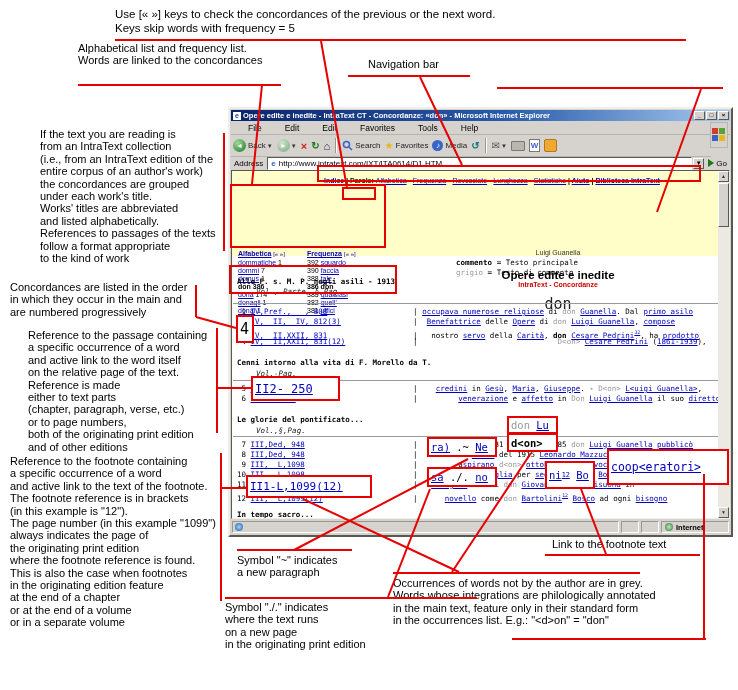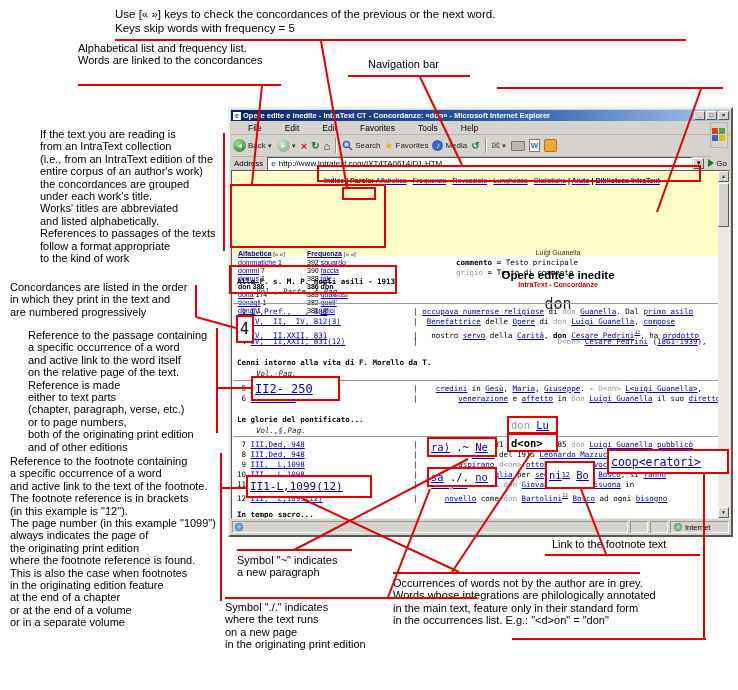--- a/index.html
+++ b/index.html
@@ -88,21 +88,21 @@
 (i.e., from an IntraText edition of the
 entire corpus of an author's work)
 the concordances are grouped
 under each work's title.
 Works' titles are abbreviated
 and listed alphabetically.
 References to passages of the texts
 follow a format appropriate
 to the kind of work</div>
   <div class="ann" style="left:10px;top:281px;">Concordances are listed in the order
-in which they print in the text and
+in which they occur in the main and
 are numbered progressively</div>
   <div class="ann" style="left:28px;top:329px;">Reference to the passage containing
 a specific occurrence of a word
 and active link to the word itself
 on the relative page of the text.
 Reference is made
 either to text parts
 (chapter, paragraph, verse, etc.)
 or to page numbers,
 both of the originating print edition
@@ -291,41 +291,41 @@
         <div class="sbtn" style="bottom:0;">▼</div>
       </div>
     </div>
 
     <div class="statusbar">
       <span class="spane" style="flex:1;">
         <span style="width:8px;height:8px;border-radius:50%;background:radial-gradient(#9fd7ff,#1c5aa0);margin-left:2px;"></span>
       </span>
       <span class="spane" style="width:18px;"></span>
       <span class="spane" style="width:18px;"></span>
-      <span class="spane" style="width:59px;">
+      <span class="spane" style="width:68px;font-weight:bold;">
         <span style="width:8px;height:8px;border-radius:50%;background:radial-gradient(#bfe7bf,#2a7a3a);margin:0 3px;"></span>
         <span>Internet</span>
       </span>
     </div>
   </div>
 
   <div class="rbox" style="left:317px;top:165px;width:384px;height:17px;"></div>
   <div class="rbox" style="left:230px;top:184px;width:156px;height:64px;"></div>
   <div class="rbox" style="left:342px;top:187px;width:34px;height:13px;"></div>
   <div class="rbox" style="left:229px;top:265px;width:168px;height:29px;"></div>
 
   <div class="mag" style="left:236px;top:315px;width:18px;height:28px;font-size:15px;"><span class="s-pln">4</span></div>
   <div class="mag" style="left:251px;top:376px;width:89px;height:25px;font-size:12px;"><span class="s-lnk">II2- 250</span></div>
   <div class="mag" style="left:246px;top:475px;width:126px;height:23px;font-size:11px;"><span class="s-lnk">II1-L,1099(12)</span></div>
   <div class="mag" style="left:507px;top:416px;width:51px;height:18px;font-size:10.5px;"><span class="s-gry">don </span><span class="s-lnk">Lu</span></div>
   <div class="mag" style="left:507px;top:433px;width:51px;height:19px;font-size:10.5px;"><span class="s-bld">d&lt;on&gt;</span></div>
   <div class="mag" style="left:427px;top:437px;width:70px;height:20px;font-size:10.5px;"><span class="s-lnk">ra)</span><span class="s-pln"> .~ </span><span class="s-lnk">Ne</span></div>
   <div class="mag" style="left:427px;top:467px;width:70px;height:20px;font-size:10.5px;"><span class="s-lnk">sa</span><span class="s-pln"> ./. </span><span class="s-lnk">no</span></div>
   <div class="mag" style="left:545px;top:461px;width:50px;height:28px;font-size:10.5px;"><span class="s-lnk">ni</span><span class="s-sup">12</span><span class="s-pln"> </span><span class="s-lnk">Bo</span></div>
-  <div class="mag" style="left:607px;top:449px;width:122px;height:25px;font-size:11.5px;"><span class="s-lnk">coop&lt;eratori&gt;</span></div>
+  <div class="mag" style="left:607px;top:449px;width:122px;height:36px;font-size:11.5px;"><span class="s-lnk">coop&lt;eratori&gt;</span></div>
 
   <svg class="lines" width="738" height="690">
     <g stroke="#e60000" stroke-width="2" fill="none">
       <line x1="115" y1="40" x2="686" y2="40"></line>
       <line x1="321" y1="41" x2="347" y2="188"></line>
       <line x1="78" y1="85" x2="281" y2="85"></line>
       <line x1="262" y1="85" x2="252" y2="184"></line>
       <line x1="348" y1="76" x2="470" y2="76"></line>
       <line x1="420" y1="77" x2="462" y2="165"></line>
       <line x1="497" y1="88" x2="723" y2="88"></line>

